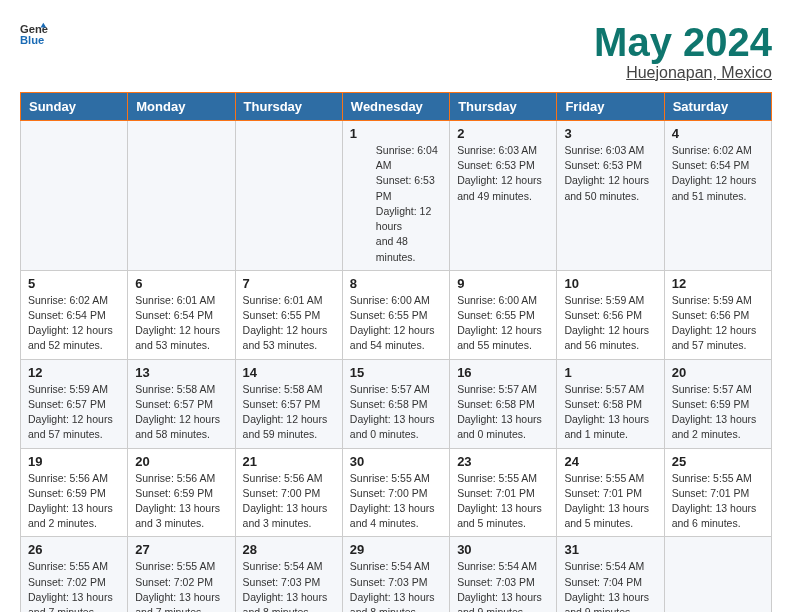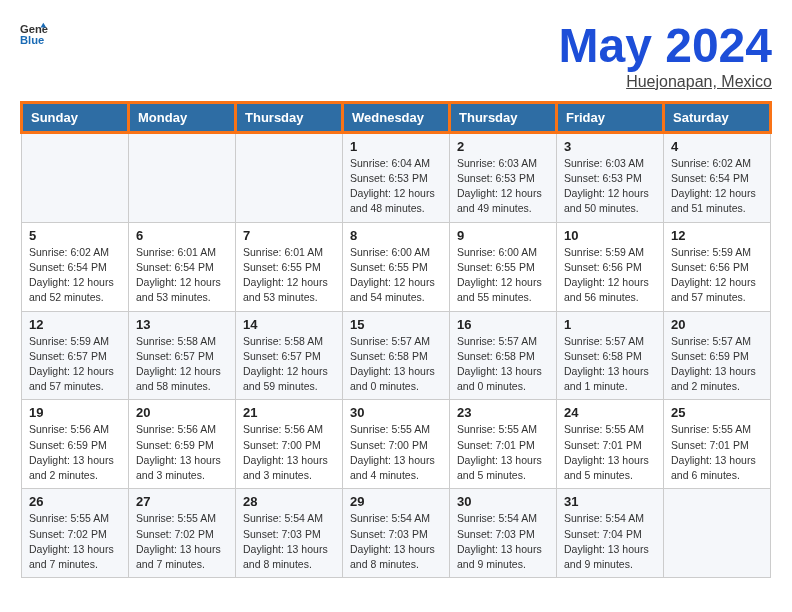--- a/index.html
+++ b/index.html
@@ -29,43 +29,43 @@
     .logo-general { color: #333; }
     .logo-blue { color: #1a6bb5; }
     .logo-icon {
       width: 28px;
       height: 28px;
     }
     .title-area {
       text-align: right;
     }
     .month-title {
-      font-size: 48px;
+      font-size: 40px;
       font-weight: bold;
-      color: #1d4ed8;
+      color: #0f766e;
       line-height: 1.1;
     }
     .subtitle {
       font-size: 16px;
       color: #444;
       text-decoration: underline;
     }
     table {
       width: 100%;
       border-collapse: collapse;
       font-size: 11px;
     }
     thead tr th {
       background-color: #2e6da4;
       color: #fff;
       text-align: left;
       padding: 6px 8px;
       font-size: 13px;
       font-weight: bold;
-      border: 3px solid #f97316;
+      border: 1px solid #f97316;
     }
     tbody tr td {
       vertical-align: top;
       border: 1px solid #ccc;
       padding: 5px 7px;
       width: 107px;
       min-height: 80px;
       background: #fff;
     }
     tbody tr:nth-child(odd) td {
@@ -119,21 +119,21 @@
       <th>Saturday</th>
     </tr>
   </thead>
   <tbody id="calendar-body">
   <tr>
         <td class="empty-cell"></td>
         <td class="empty-cell"></td>
         <td class="empty-cell"></td>
         <td>
           <span class="day-number">1</span>
-          <div class="day-detail" style="white-space: pre-line;">Sunrise: 6:04 AM
+          <div class="day-detail" style="white-space: pre-line; margin-left: 26px;">Sunrise: 6:04 AM
 Sunset: 6:53 PM
 Daylight: 12 hours
 and 48 minutes.</div>
         </td>
         <td>
           <span class="day-number">2</span>
           <div class="day-detail" style="white-space: pre-line;">Sunrise: 6:03 AM
 Sunset: 6:53 PM
 Daylight: 12 hours
 and 49 minutes.</div>

